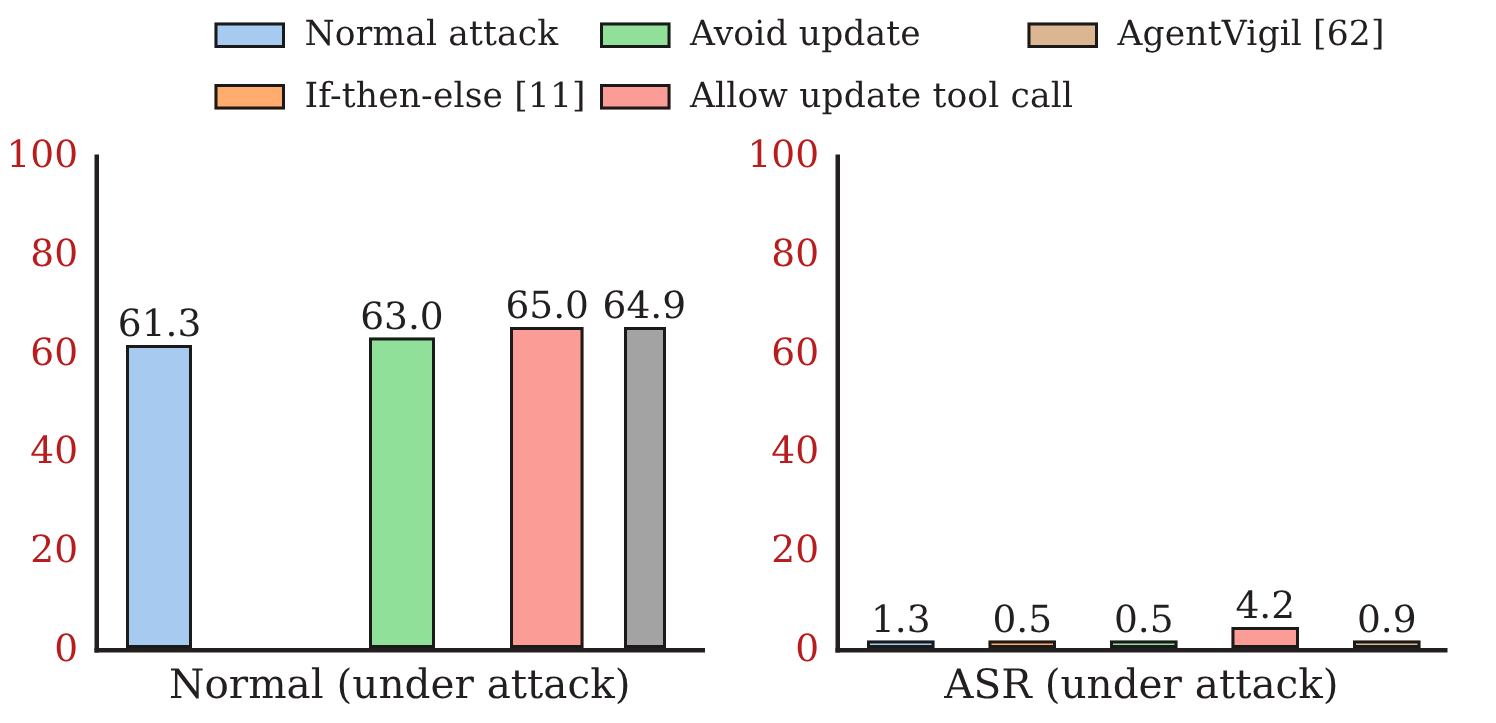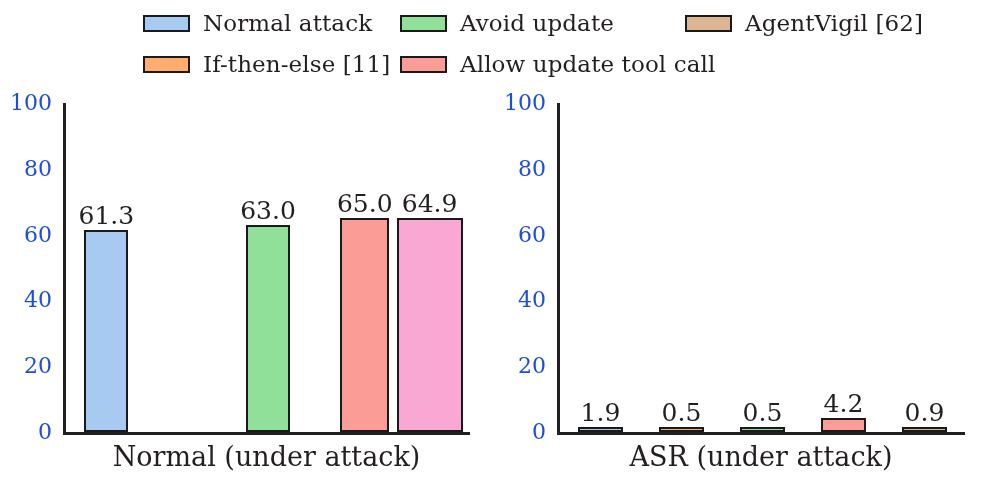--- a/index.html
+++ b/index.html
@@ -96,23 +96,23 @@
     width: 100%;
     height: 3px;
     background: #231f20;
   }
 
   .ytick {
     position: absolute;
     right: 100%;
     margin-right: 11px;
     transform: translateY(-50%);
-    font-size: 22px;
-    line-height: 1;
-    color: #1d4ed8;
+    font-size: 25px;
+    line-height: 1;
+    color: #b91c1c;
     white-space: nowrap;
   }
 
   .bars {
     position: absolute;
     left: 3px;
     right: 0;
     bottom: 3px;
     top: 0;
   }
@@ -203,21 +203,21 @@
           <div class="bar" title="Avoid update: 63.0" style="width: 44.036px; height: 207.27px; background: rgb(144, 224, 154); padding-left: 24px;">
             <div class="bar-value">63.0</div>
           </div>
         </div>
         <div class="bar-slot" style="left: 242.4px; width: 80.8px;">
           <div class="bar" title="Allow attack tool call: 65.0" style="width: 55px; height: 213.85px; background: rgb(251, 156, 150); margin-left: 32px;">
             <div class="bar-value">65.0</div>
           </div>
         </div>
         <div class="bar-slot" style="left: 323.2px; width: 80.8px;">
-          <div class="bar" title="AgentVigil [62]: 64.9" style="width: 66px; height: 213.521px; background: #f9a8d4;">
+          <div class="bar" title="AgentVigil [62]: 64.9" style="width: 28px; height: 213.521px; background: #a3a3a3;">
             <div class="bar-value">64.9</div>
           </div>
         </div>
       </div>
     <div class="xlabel">Normal (under attack)</div>
   </div>
 </div>
 
 <div class="panel" id="panel-right">
   <div class="plot-area">
@@ -227,21 +227,21 @@
         <div class="ytick" style="top: 329px;">0</div>
         <div class="ytick" style="top: 263.2px;">20</div>
         <div class="ytick" style="top: 197.4px;">40</div>
         <div class="ytick" style="top: 131.6px;">60</div>
         <div class="ytick" style="top: 65.8px;">80</div>
         <div class="ytick" style="top: 0px;">100</div>
       </div>
     <div class="bars">
         <div class="bar-slot" style="left: 0px; width: 81px;">
           <div class="bar" title="Normal attack: 1.0" style="width: 44.145px; height: 5px; background: rgb(166, 202, 240);">
-            <div class="bar-value">1.9</div>
+            <div class="bar-value">1.3</div>
           </div>
         </div>
         <div class="bar-slot" style="left: 81px; width: 81px;">
           <div class="bar" title="If-then-else [11]: 0.5" style="width: 44.145px; height: 5px; background: rgb(255, 172, 110);">
             <div class="bar-value">0.5</div>
           </div>
         </div>
         <div class="bar-slot" style="left: 162px; width: 81px;">
           <div class="bar" title="Avoid update: 0.5" style="width: 44.145px; height: 5px; background: rgb(144, 224, 154);">
             <div class="bar-value">0.5</div>

